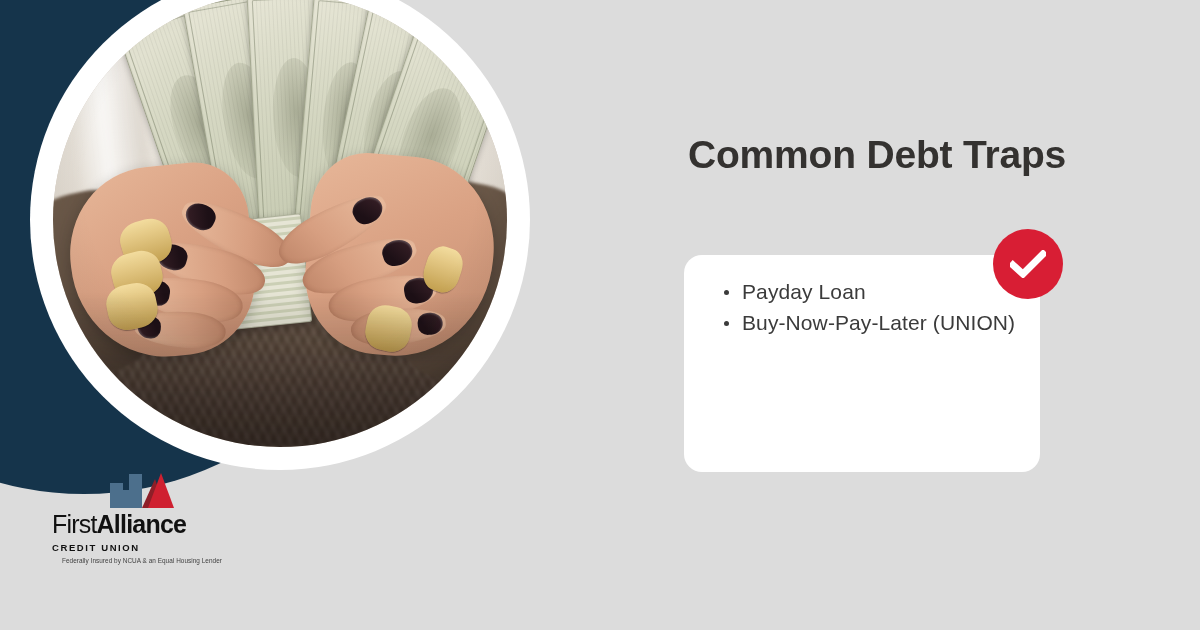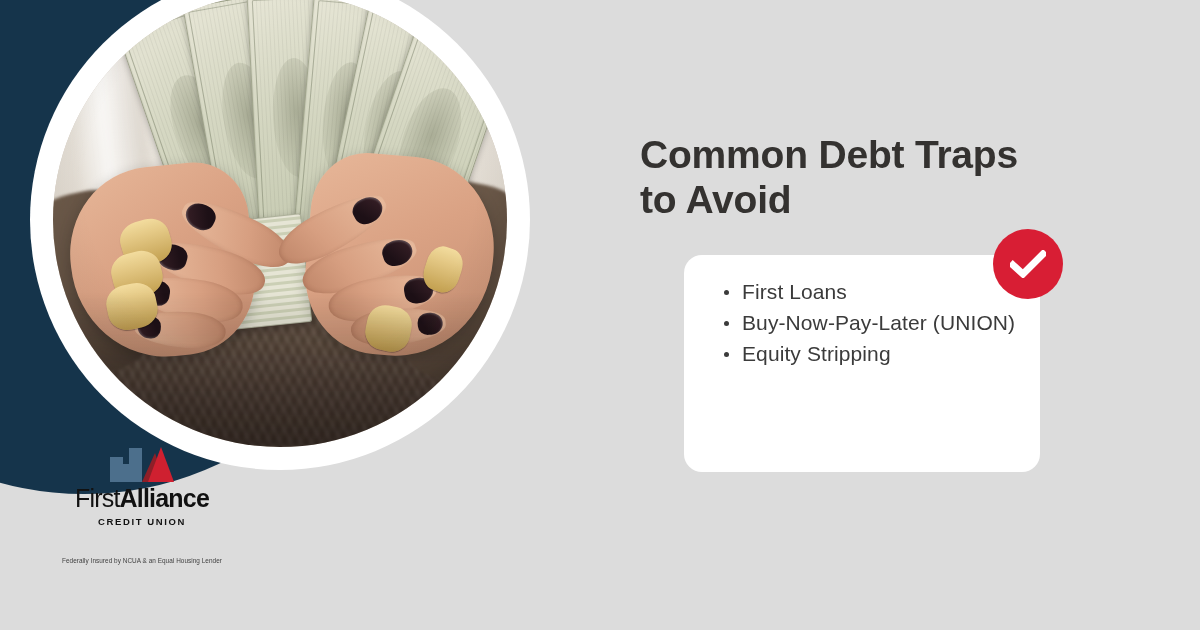--- a/index.html
+++ b/index.html
@@ -227,21 +227,21 @@
     background: linear-gradient(rgba(0,0,0,0), rgba(20,14,10,.42));
     filter: blur(2px);
   }
 
   
   .title {
     position: absolute;
     left: 640px;
     top: 132px;
     width: 426px;
-    text-align: left;
+    text-align: right;
     font-size: 39px;
     line-height: 1.16;
     font-weight: bold;
     color: #343230;
     letter-spacing: -0.2px;
     z-index: 5;
   }
 
   .card {
     position: absolute;
@@ -292,24 +292,24 @@
     display: flex;
     align-items: center;
     justify-content: center;
   }
   .check-badge svg { display: block; }
 
   
   .logo {
     position: absolute;
     left: 52px;
-    top: 444px;
+    top: 470px;
     width: 180px;
     z-index: 7;
-    text-align: center;
+    text-align: left;
   }
   .logo-mark {
     width: 66px;
     height: 38px;
     margin: 0 auto 4px;
     display: block;
   }
   .wordmark {
     font-size: 25px;
     line-height: 1;
@@ -404,28 +404,26 @@
       <div class="ring rr1"></div>
       <div class="ring rr2"></div>
 
       <div class="softbot"></div>
       <div class="vig"></div>
     </div>
   </div>
 
   <div class="title">
     <span>Common Debt Traps</span><br>
-    <span>to Avoid</span>
   </div>
 
   <div class="card">
     <ul class="bullets">
-      <li>First Loans</li>
+      <li>Payday Loan</li>
       <li>Buy-Now-Pay-Later (UNION)</li>
-      <li>Equity Stripping</li>
     </ul>
   </div>
 
   <div class="check-badge">
     <svg width="36" height="28" viewBox="0 0 36 28" aria-hidden="true">
       <path d="M3 15 L13 24 L33 4" fill="none" stroke="#ffffff" stroke-width="7" stroke-linecap="square" stroke-linejoin="miter"></path>
     </svg>
   </div>
 
   <div class="logo">

